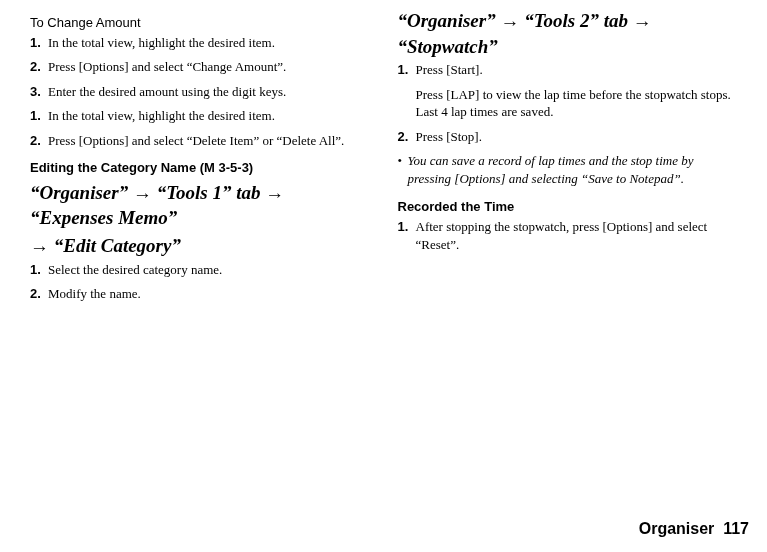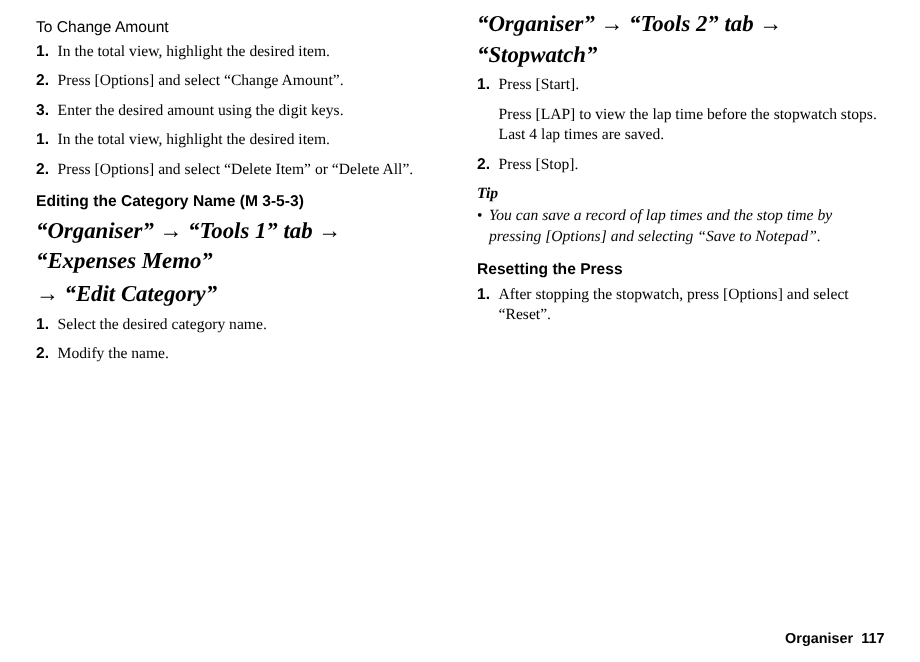--- a/index.html
+++ b/index.html
@@ -98,23 +98,23 @@
     font-style: normal;
   }
   .intro {
     font-family: "Times New Roman", Times, serif;
     font-size: 13px;
     margin-bottom: 6px;
   }
   .footer {
     position: absolute;
     bottom: 12px;
-    right: 30px;
-    font-family: Arial, Helvetica, sans-serif;
-    font-size: 12px;
+    right: 18px;
+    font-family: Arial, Helvetica, sans-serif;
+    font-size: 16px;
     font-weight: bold;
   }
   .footer .sec {
     font-weight: bold;
   }
   .tri {
     display: inline-block;
     width: 0; height: 0;
     border-top: 4px solid transparent;
     border-bottom: 4px solid transparent;
@@ -201,27 +201,26 @@
         </li>
     </ol>
     <span class="indent" style="padding-left:18px;display:block;margin-bottom:7px;">Press [LAP] to view the lap time before the stopwatch stops. Last 4 lap times are saved.</span>
     <ol class="steps">
       <li>
           <span class="num">2.</span>
           <span class="txt">Press [Stop].</span>
         </li>
     </ol>
 
-    <div class="tip-label">Tip</div>
     <div class="tip-body">
       <span class="bullet">•</span>
       <span>You can save a record of lap times and the stop time by pressing [Options] and selecting “Save to Notepad”.</span>
     </div>
 
-    <div class="heading-bold">Resetting the Press</div>
+    <div class="heading-bold">Recorded the Time</div>
     <ol class="steps">
       <li>
           <span class="num">1.</span>
           <span class="txt">After stopping the stopwatch, press [Options] and select “Reset”.</span>
         </li>
     </ol>
   </div>
 </div>
 
 <div class="footer">

